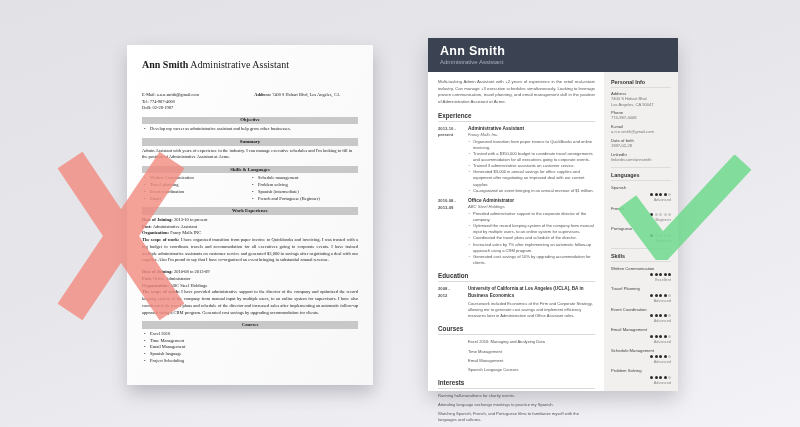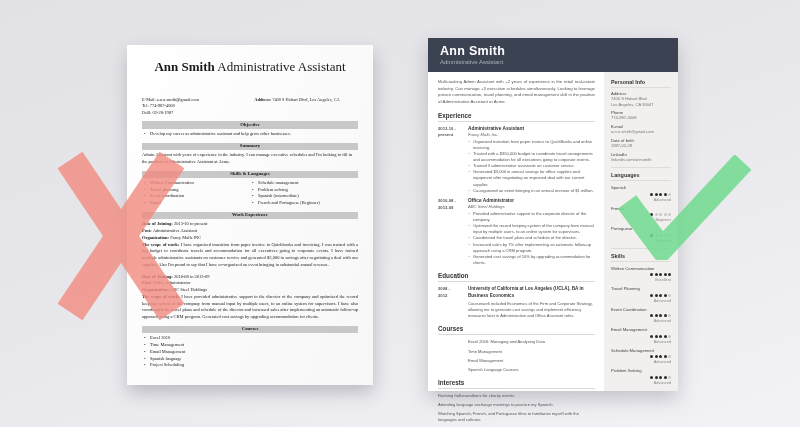--- a/index.html
+++ b/index.html
@@ -11,21 +11,21 @@
   }
 
   
   .left-paper {
     position:absolute; left:127px; top:45px; width:246px; height:340px;
     background:linear-gradient(115deg,#ffffff 0%,#f7f7f7 100%);
     box-shadow:1px 8px 16px rgba(80,80,95,.30);
     padding:12px 15px; font-family:"Liberation Serif", serif; color:#1a1a1a;
     font-size:4.5px; line-height:1.5;
   }
-  .lp-name { font-size:13px; margin-bottom:20px;text-align:center; }
+  .lp-name { font-size:10px; margin-bottom:20px; }
   .lp-name b { font-weight:bold; }
   .lp-contact { display:flex; font-size:4.4px; margin-bottom:4px; }
   .lp-contact-left { width:52%; }
   .lp-contact-right { width:48%; }
   .lp-bar {
     background:#c8c8c8; text-align:center; font-weight:bold; font-size:4.8px;
     padding:0.5px 0; margin:5px 0 2px 0; line-height:1.35;
   }
   .lp-bullet { padding-left:8px; position:relative; }
   .lp-bullet::before { content:"•"; position:absolute; left:2px; }

